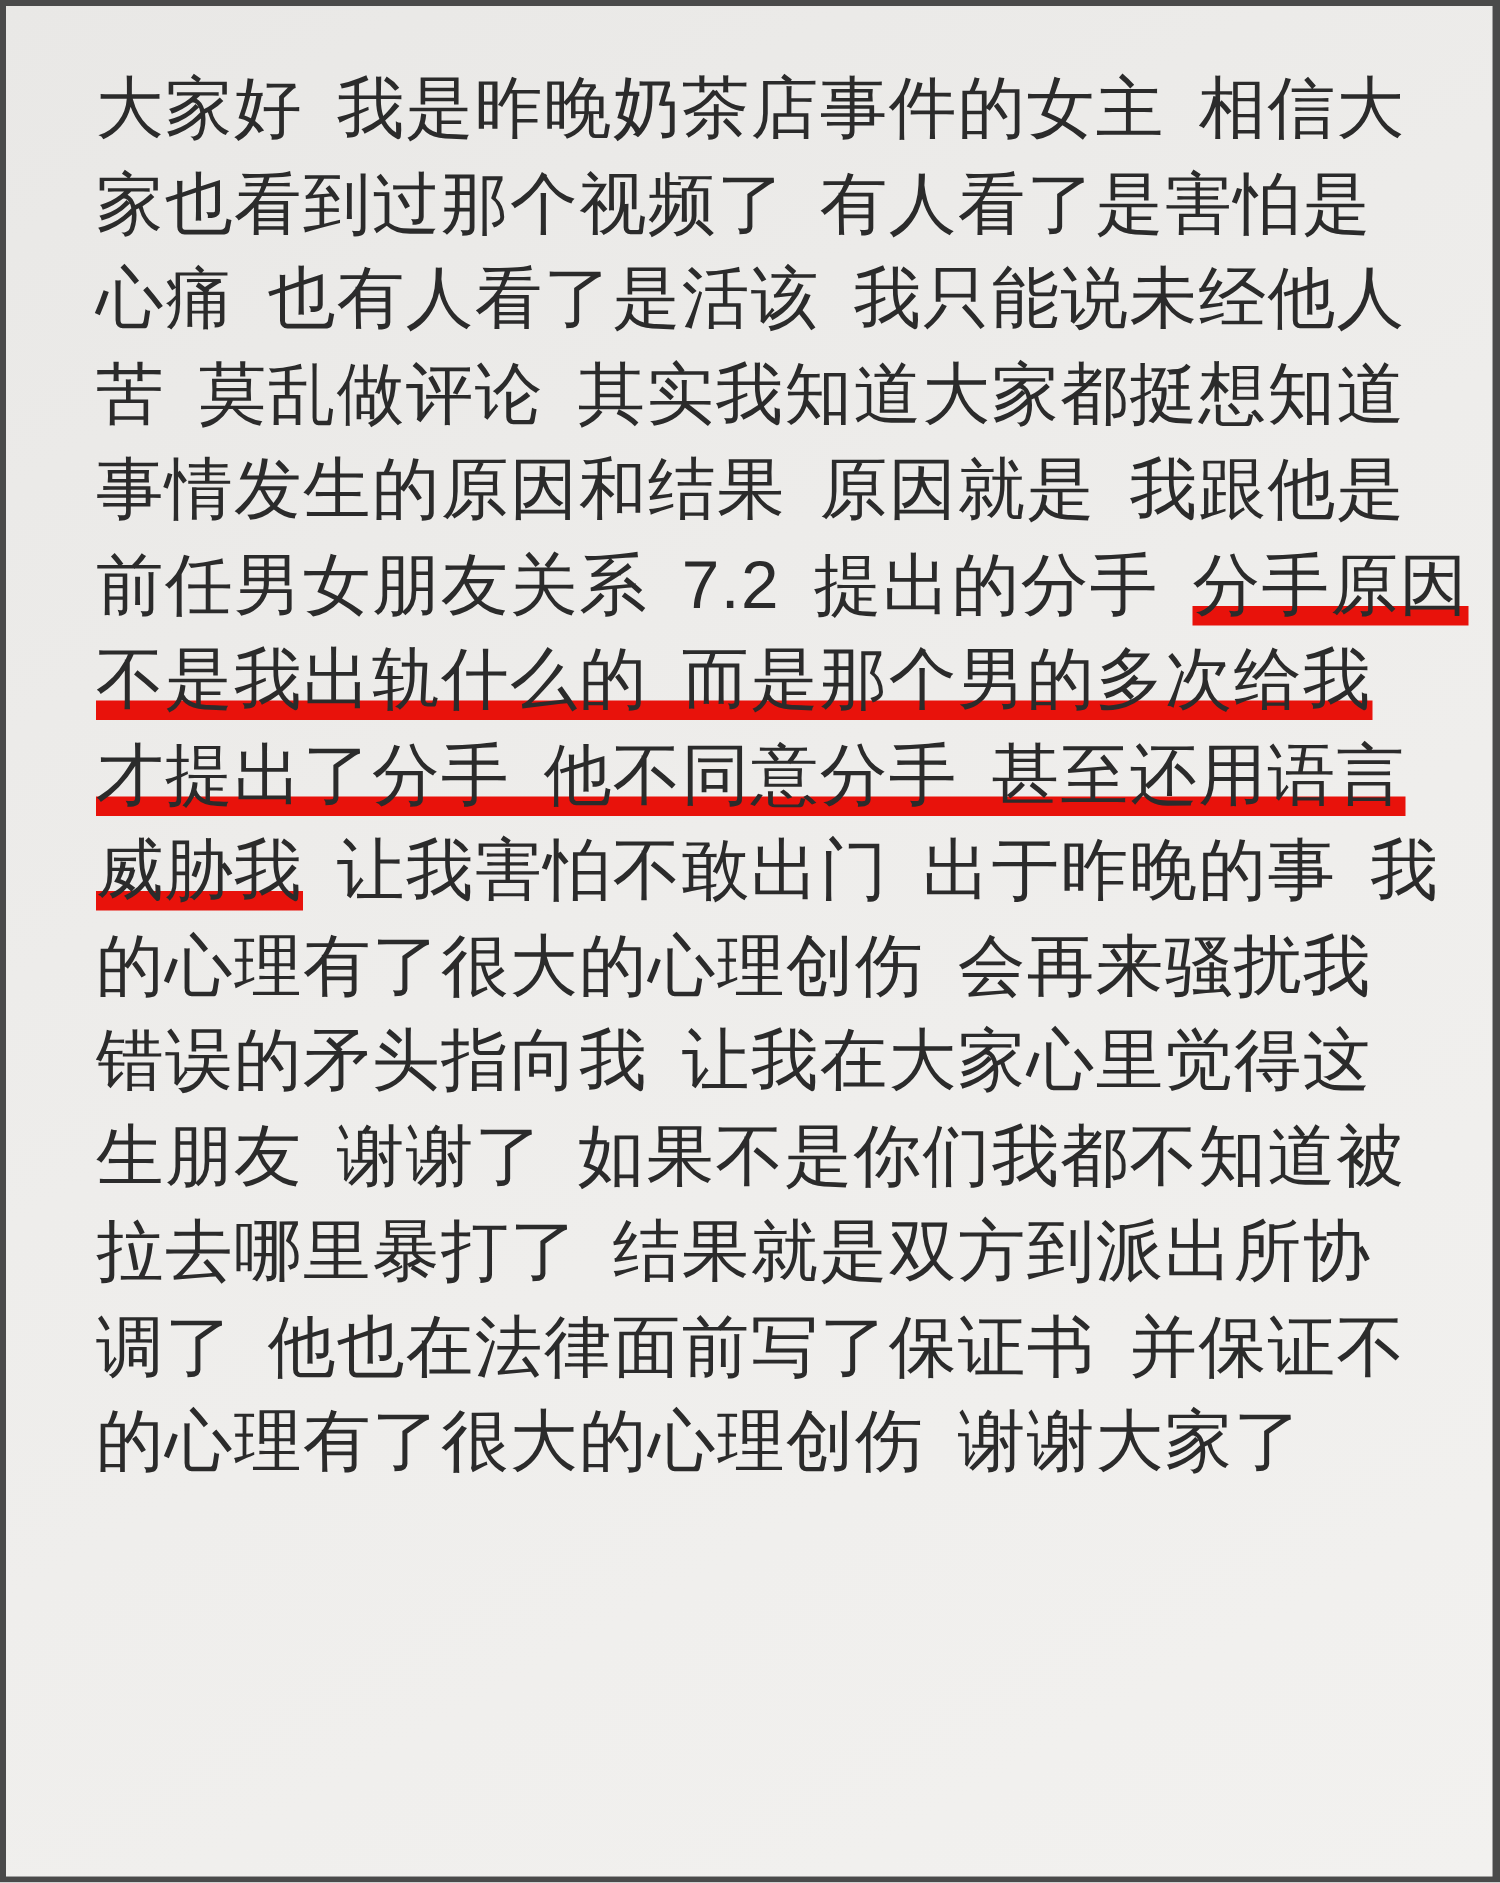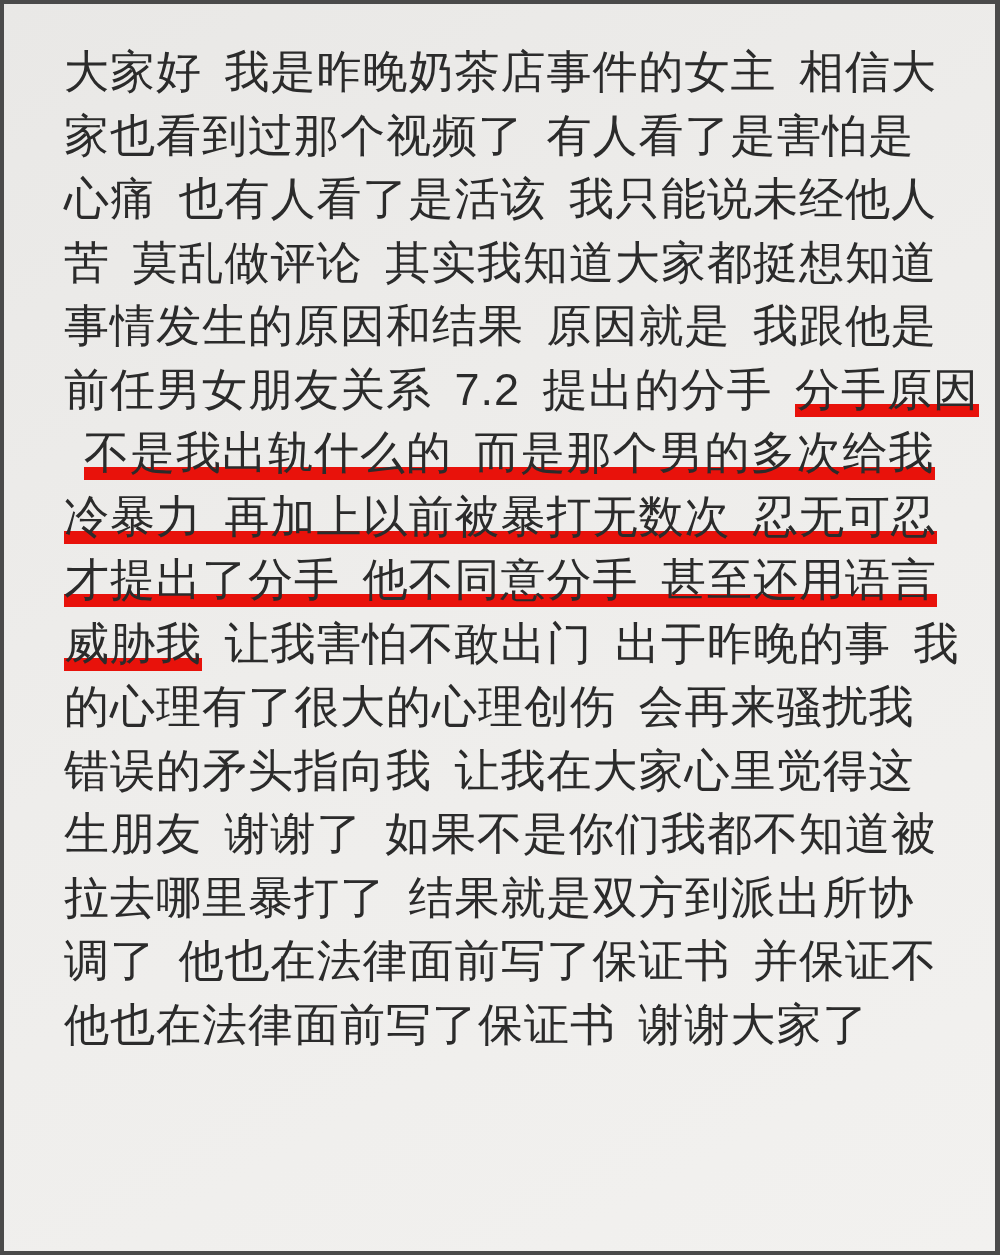--- a/index.html
+++ b/index.html
@@ -50,24 +50,23 @@
 <body>
 
 <div class="frame" style="border-color: rgb(74, 74, 74);">
   <div class="text-block" id="text-block">
       <div class="line"><span class="seg" style="color: rgb(43, 43, 43);">大家好 我是昨晚奶茶店事件的女主 相信大</span></div>
       <div class="line"><span class="seg" style="color: rgb(43, 43, 43); margin-top: 39px;">家也看到过那个视频了 有人看了是害怕是</span></div>
       <div class="line"><span class="seg" style="color: rgb(43, 43, 43);">心痛 也有人看了是活该 我只能说未经他人</span></div>
       <div class="line"><span class="seg" style="color: rgb(43, 43, 43);">苦 莫乱做评论 其实我知道大家都挺想知道</span></div>
       <div class="line"><span class="seg" style="color: rgb(43, 43, 43);">事情发生的原因和结果 原因就是 我跟他是</span></div>
       <div class="line"><span class="seg" style="color: rgb(43, 43, 43);">前任男女朋友关系 7.2 提出的分手 </span><span class="seg u" style="color: rgb(43, 43, 43);">分手原因</span></div>
-      <div class="line"><span class="seg u" style="color: rgb(43, 43, 43); margin-left: 20px;">不是我出轨什么的 而是那个男的多次给我</span></div>
-      <div class="line"><span class="seg u" style="color: rgb(43, 43, 43);">冷暴力 再加上以前被暴打无数次 忍无可忍</span></div>
+      <div class="line"><span class="seg u" style="color: rgb(43, 43, 43);">不是我出轨什么的 而是那个男的多次给我</span></div>
       <div class="line"><span class="seg u" style="color: rgb(43, 43, 43);">才提出了分手 他不同意分手 甚至还用语言</span></div>
       <div class="line"><span class="seg u" style="color: rgb(43, 43, 43);">威胁我</span><span class="seg" style="color: rgb(43, 43, 43);"> 让我害怕不敢出门 出于昨晚的事 我</span></div>
       <div class="line"><span class="seg" style="color: rgb(43, 43, 43);">的心理有了很大的心理创伤 会再来骚扰我</span></div>
       <div class="line"><span class="seg" style="color: rgb(43, 43, 43);">错误的矛头指向我 让我在大家心里觉得这</span></div>
       <div class="line"><span class="seg" style="color: rgb(43, 43, 43);">生朋友 谢谢了 如果不是你们我都不知道被</span></div>
       <div class="line"><span class="seg" style="color: rgb(43, 43, 43);">拉去哪里暴打了 结果就是双方到派出所协</span></div>
       <div class="line"><span class="seg" style="color: rgb(43, 43, 43);">调了 他也在法律面前写了保证书 并保证不</span></div>
-      <div class="line"><span class="seg" style="color: rgb(43, 43, 43);">他也在法律面前写了保证书 谢谢大家了</span></div>
+      <div class="line"><span class="seg" style="color: rgb(43, 43, 43);">的心理有了很大的心理创伤 谢谢大家了</span></div>
     </div>
 </div>
 
 </body></html>

